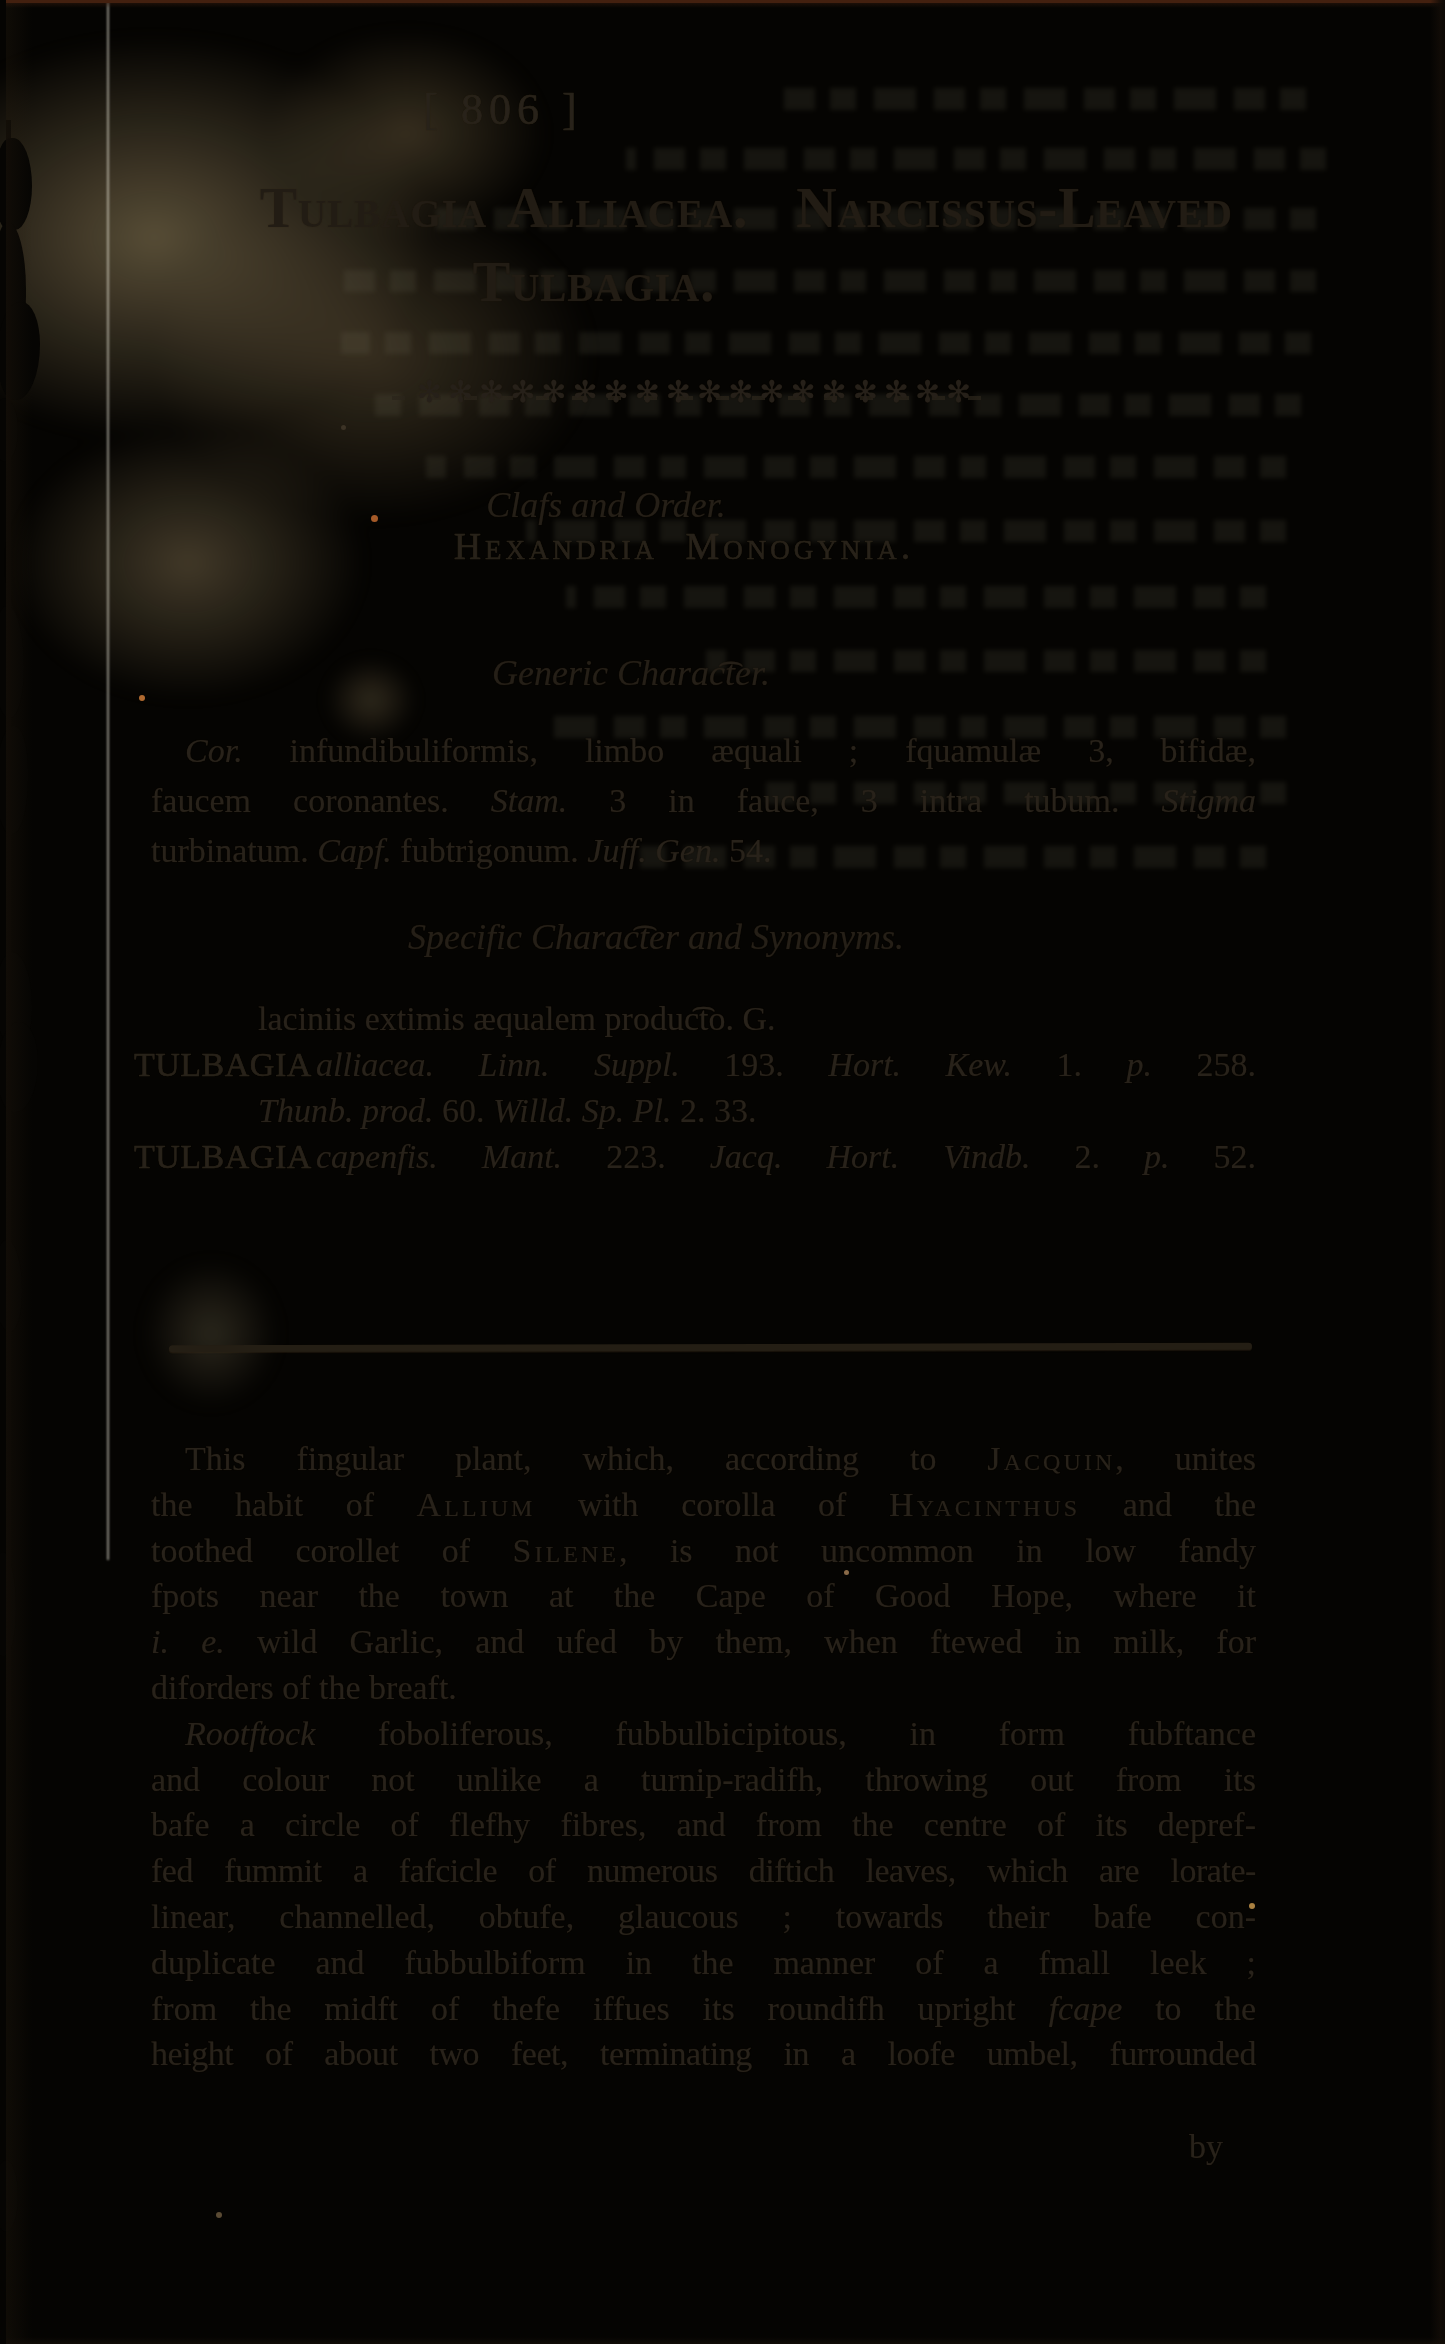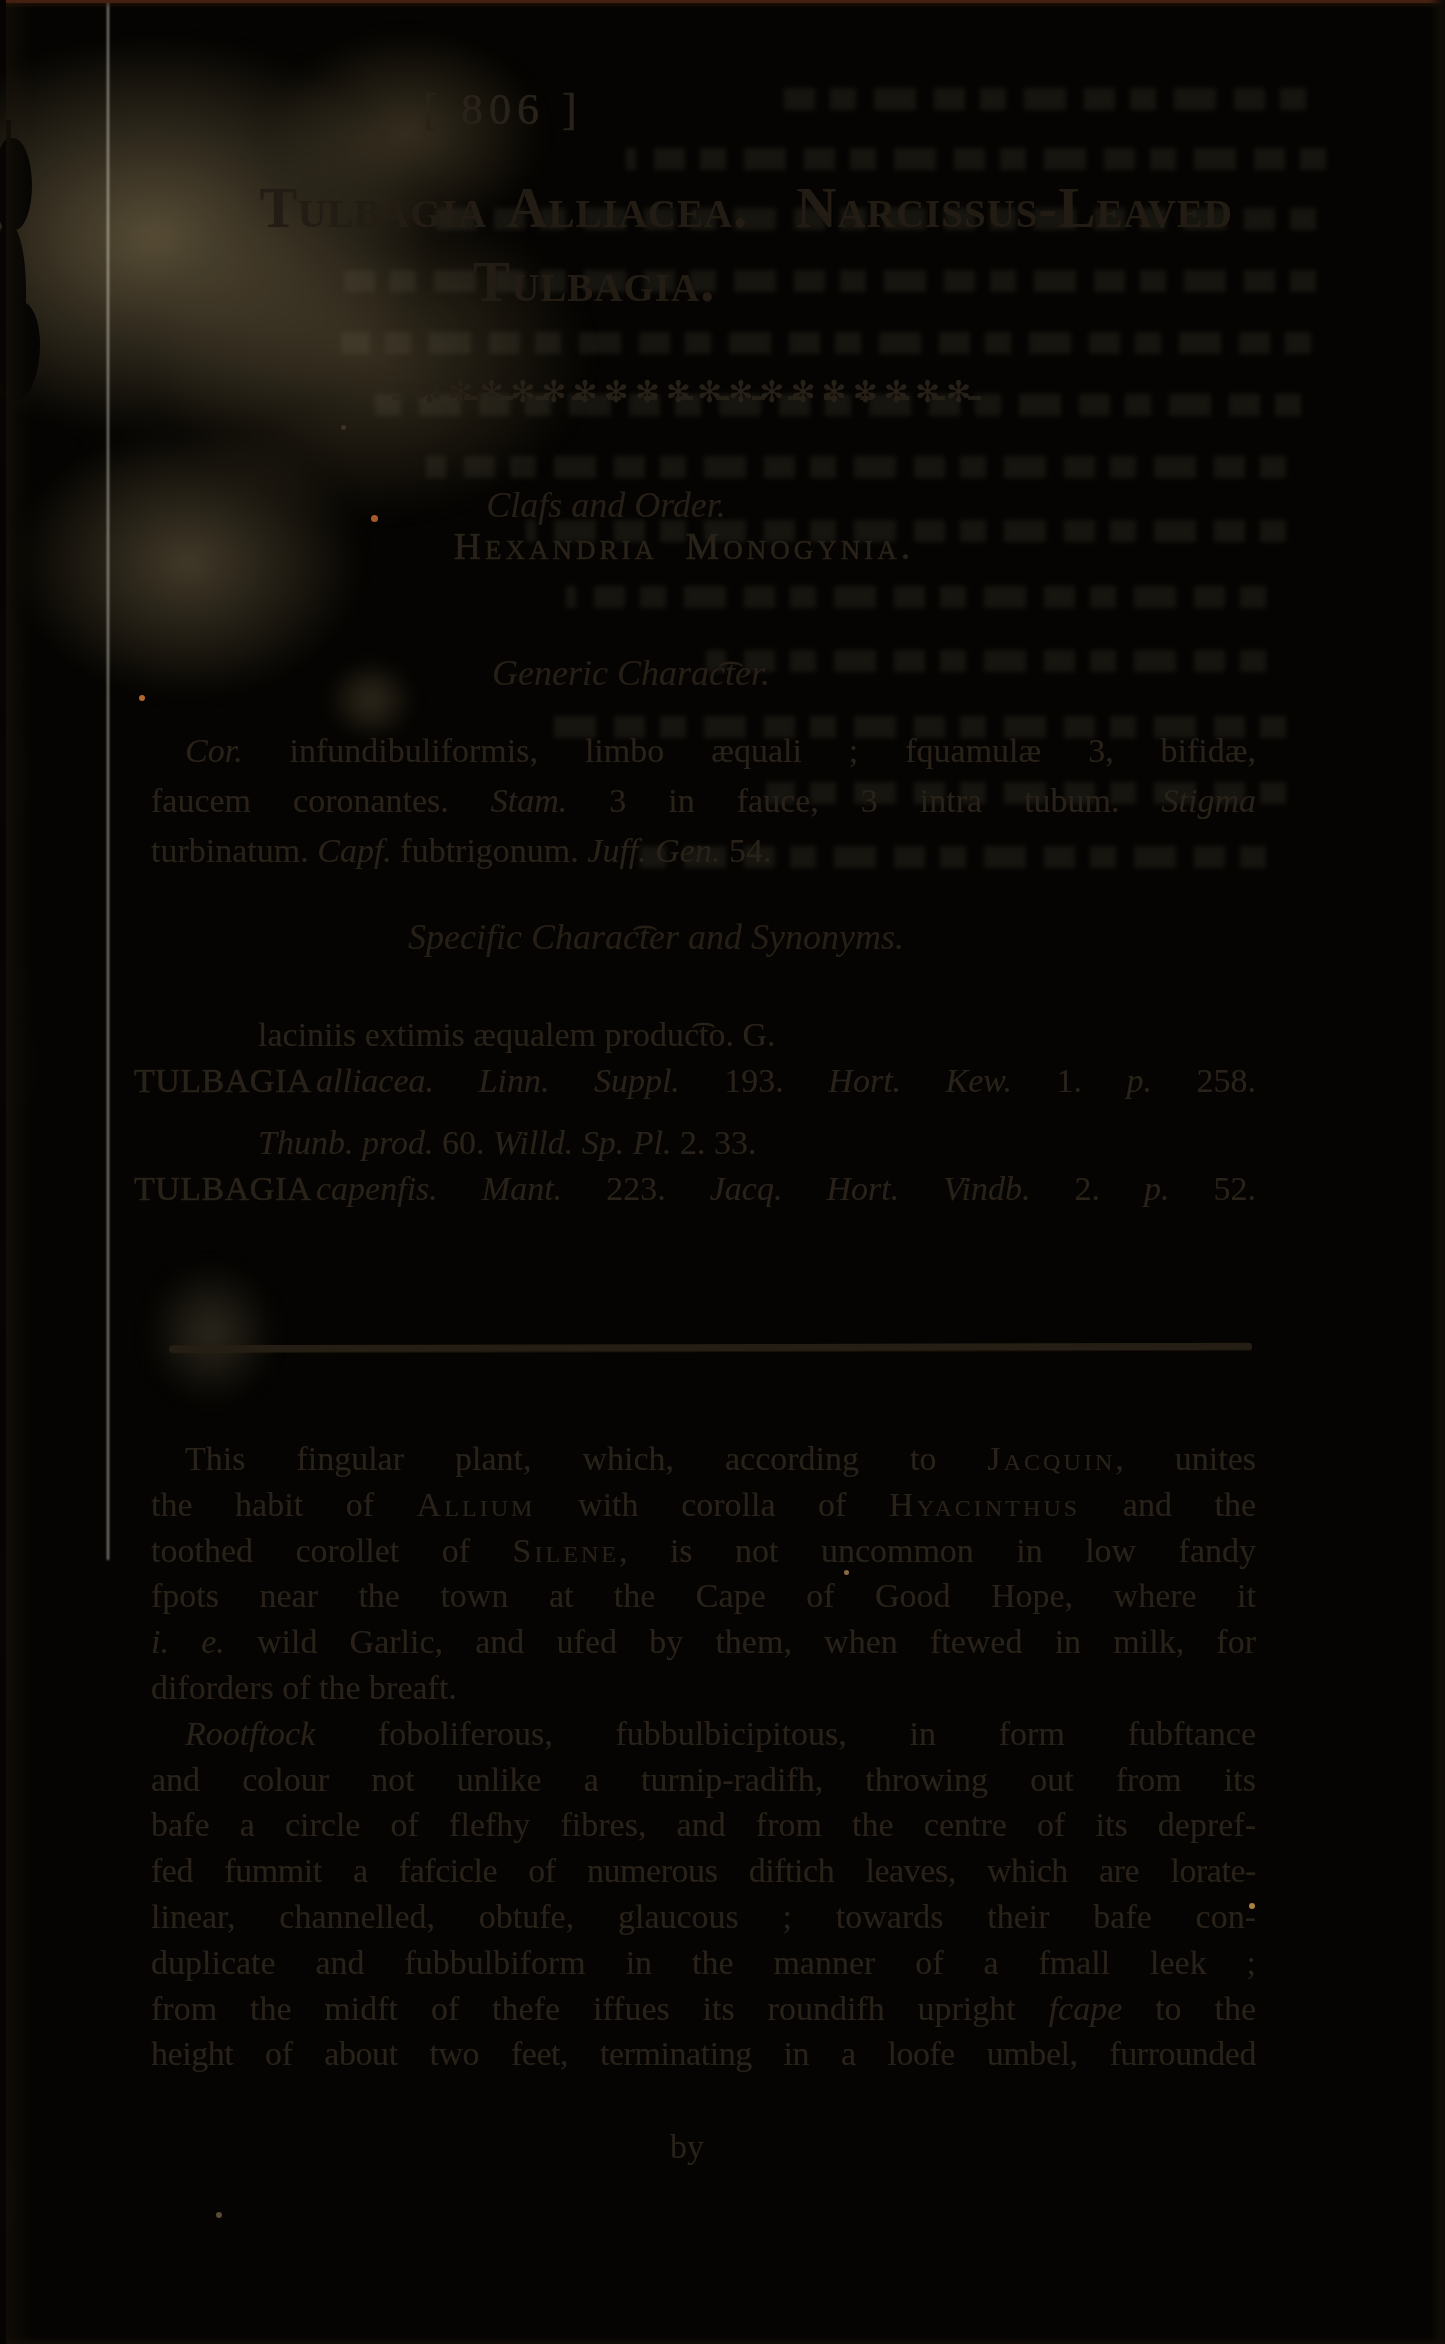--- a/index.html
+++ b/index.html
@@ -18,21 +18,21 @@
   }
   .txt{position:absolute;color:#28221a;text-shadow:0 0 1px rgba(50,38,20,.45);}
   .center{text-align:center;}
   .it{font-style:italic;}
   .sc{font-variant:small-caps;letter-spacing:.09em;}
   .tl{line-height:inherit;}
   .just{text-align:justify;text-align-last:justify;}
   .ind{text-indent:34px;}
   .tight{letter-spacing:-.45px;word-spacing:-1.5px;}
   .syn-label{display:inline-block;width:182px;letter-spacing:.5px;-webkit-text-stroke:.5px #2a2419;}
-  .pad122{padding-left:124px;margin-top:16px;}
+  .pad122{padding-left:124px;}
   .pad245{padding-left:246px;}
   
   .h-title{font-weight:bold;font-variant:small-caps;letter-spacing:1px;word-spacing:8px;color:#221c14;}
   .gap{display:inline-block;width:48px;}
   .h-it{font-style:italic;font-size:36px;color:#251f17;}
   
   #ornament{letter-spacing:6px;font-family:"DejaVu Sans",sans-serif;color:#262019;}
   #orn-dash{position:absolute;left:3%;right:3%;top:22px;height:4px;opacity:.75;
     background:repeating-linear-gradient(90deg,#2a241a 0 13px,transparent 13px 36px);}
   
@@ -137,21 +137,21 @@
     <div class="tl just ind"><span class="it">Rootftock</span><span> foboliferous, fubbulbicipitous, in form fubftance</span></div>
     <div class="tl just"><span>and colour not unlike a turnip-radifh, throwing out from its</span></div>
     <div class="tl just"><span>bafe a circle of flefhy fibres, and from the centre of its depref-</span></div>
     <div class="tl just tight"><span>fed fummit a fafcicle of numerous diftich leaves, which are lorate-</span></div>
     <div class="tl just"><span>linear, channelled, obtufe, glaucous ; towards their bafe con-</span></div>
     <div class="tl just"><span>duplicate and fubbulbiform in the manner of a fmall leek ;</span></div>
     <div class="tl just"><span>from the midft of thefe iffues its roundifh upright </span><span class="it">fcape</span><span> to the</span></div>
     <div class="tl just tight"><span>height of about two feet, terminating in a loofe umbel, furrounded</span></div>
   </div>
 
-  <div class="txt" style="left:145px;top:2128px;width:1072px;font-size:34px;text-align:center;">by</div>
+  <div class="txt" style="left:145px;top:2128px;width:1072px;font-size:34px;text-align:right;">by</div>
 
   <div>
     <div class="blob" style="left:-10px;top:138px;width:36px;height:92px;border-radius:45% 60% 55% 40%;"></div>
     <div class="blob" style="left:-12px;top:222px;width:32px;height:120px;border-radius:50% 65% 45% 55%;"></div>
     <div class="blob" style="left:-8px;top:302px;width:42px;height:98px;border-radius:55% 45% 60% 40%;"></div>
     <div class="blob" style="left:-14px;top:398px;width:26px;height:64px;border-radius:50%;"></div>
     <div class="blob" style="left:-12px;top:606px;width:30px;height:112px;border-radius:45% 60% 50% 55%;"></div>
     <div class="blob" style="left:-10px;top:726px;width:32px;height:108px;border-radius:60% 45% 55% 50%;"></div>
     <div class="blob" style="left:-10px;top:952px;width:36px;height:96px;border-radius:50% 62% 44% 56%;"></div>
     <div class="blob" style="left:-8px;top:1022px;width:40px;height:90px;border-radius:55% 48% 60% 42%;"></div>

